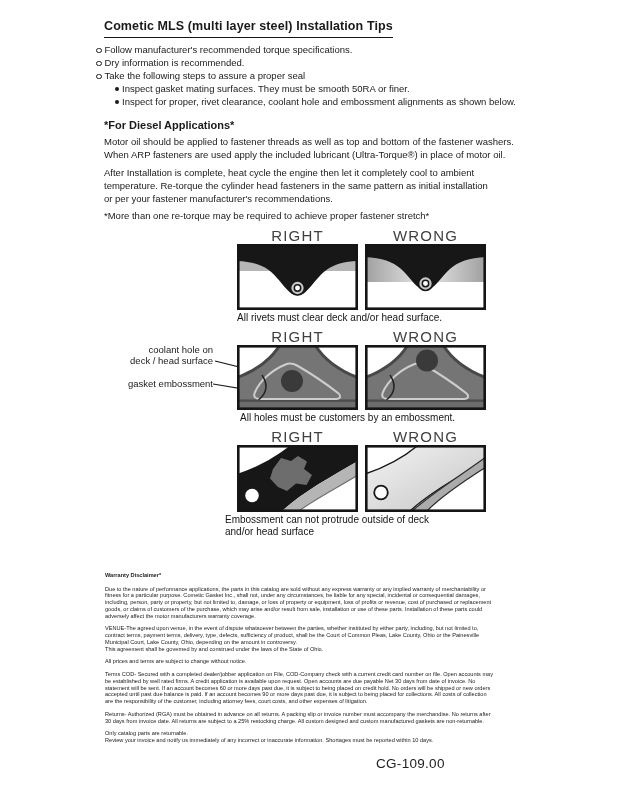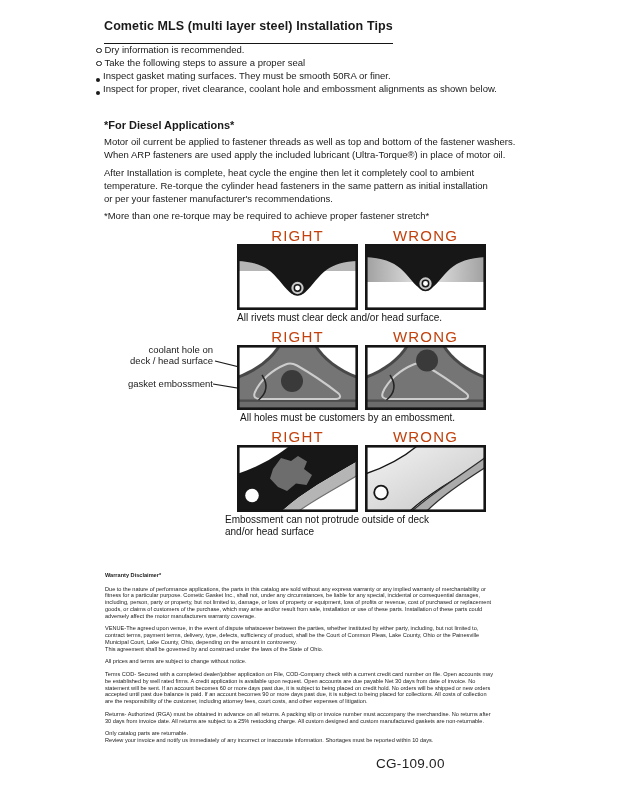--- a/index.html
+++ b/index.html
@@ -4,32 +4,32 @@
 <style>
   html,body{margin:0;padding:0;background:#e8e8e8;}
   .page{
     position:relative;width:618px;height:800px;background:#ffffff;
     font-family:"Liberation Sans","DejaVu Sans",sans-serif;color:#1a1a1a;
     overflow:hidden;margin:0 auto;
   }
   .abs{position:absolute;}
   .title{
     left:104px;top:19px;font-size:12.5px;font-weight:bold;
-    border-bottom:1.6px solid #151515;padding-bottom:10px;letter-spacing:.1px;
+    border-bottom:1.6px solid #151515;padding-bottom:4px;letter-spacing:.1px;
   }
   .tips{left:96px;top:43px;font-size:9.5px;line-height:13px;}
   .tip-row{display:flex;}
   .bullet-o{width:3.5px;height:3.5px;border:1px solid #1a1a1a;border-radius:50%;
     display:inline-block;margin:4.5px 3px 0 0;flex:0 0 auto;}
   .bullet-f{width:4px;height:4px;background:#1a1a1a;border-radius:50%;
     display:inline-block;margin:4.5px 3px 0 0;flex:0 0 auto;}
-  .sub{align-items:flex-end;}
+  .sub{margin-left:19px;}
   .h2{left:104px;top:119px;font-size:11px;font-weight:bold;}
   .para{left:104px;font-size:9.5px;line-height:13px;white-space:pre-line;width:470px;}
-  .figlabel{font-size:15px;letter-spacing:1.2px;text-align:center;width:121px;color:#c2410c;}
+  .figlabel{font-size:15px;letter-spacing:1.2px;text-align:center;width:121px;color:#404040;}
   .figbox{width:121px;}
   .figbox svg{display:block;}
   .caption{font-size:10px;line-height:12px;white-space:pre-line;color:#141414;}
   .callout{left:95px;width:118px;text-align:right;font-size:9.5px;line-height:11px;white-space:pre-line;}
   .fineprint{
     left:105px;top:572px;width:830px;font-size:11.2px;line-height:13.5px;
     transform:scale(0.5);transform-origin:0 0;color:#222;
   }
   .fineprint .fp-h{font-weight:bold;margin:0 0 13px 0;}
   .fineprint p{margin:0;white-space:pre-line;}
@@ -39,38 +39,42 @@
 </head>
 <body>
 
 <div class="page">
 
   <div class="abs title">Cometic MLS (multi layer steel) Installation Tips</div>
 
   <div class="abs tips">
     <div class="tip-row">
       <span class="bullet-o"></span>
+      <span>Follow manufacturer's recommended torque specifications.</span>
+    </div>
+    <div class="tip-row">
+      <span class="bullet-o"></span>
       <span>Dry information is recommended.</span>
     </div>
     <div class="tip-row">
       <span class="bullet-o"></span>
       <span>Take the following steps to assure a proper seal</span>
     </div>
     <div class="tip-row sub">
       <span class="bullet-f"></span>
       <span>Inspect gasket mating surfaces.  They must be smooth 50RA or finer.</span>
     </div>
     <div class="tip-row sub">
       <span class="bullet-f"></span>
       <span>Inspect for proper, rivet clearance, coolant hole and embossment alignments as shown below.</span>
     </div>
   </div>
 
   <div class="abs h2">*For Diesel Applications*</div>
-  <div class="abs para" style="top:135px">Motor oil current be applied to fastener threads as well as top and bottom of the fastener washers.
+  <div class="abs para" style="top:135px">Motor oil should be applied to fastener threads as well as top and bottom of the fastener washers.
 When ARP fasteners are used apply the included lubricant (Ultra-Torque®) in place of motor oil.</div>
   <div class="abs para" style="top:166px">After Installation is complete, heat cycle the engine then let it completely cool to ambient
 temperature. Re-torque the cylinder head fasteners in the same pattern as initial installation
 or per your fastener manufacturer's recommendations.</div>
   <div class="abs para" style="top:209px">*More than one re-torque may be required to achieve proper fastener stretch*</div>
 
   <div class="abs figlabel" style="left:237px;top:227px">RIGHT</div>
   <div class="abs figlabel" style="left:365px;top:227px">WRONG</div>
 
   <div class="abs figbox" style="left:237px;top:244px">

